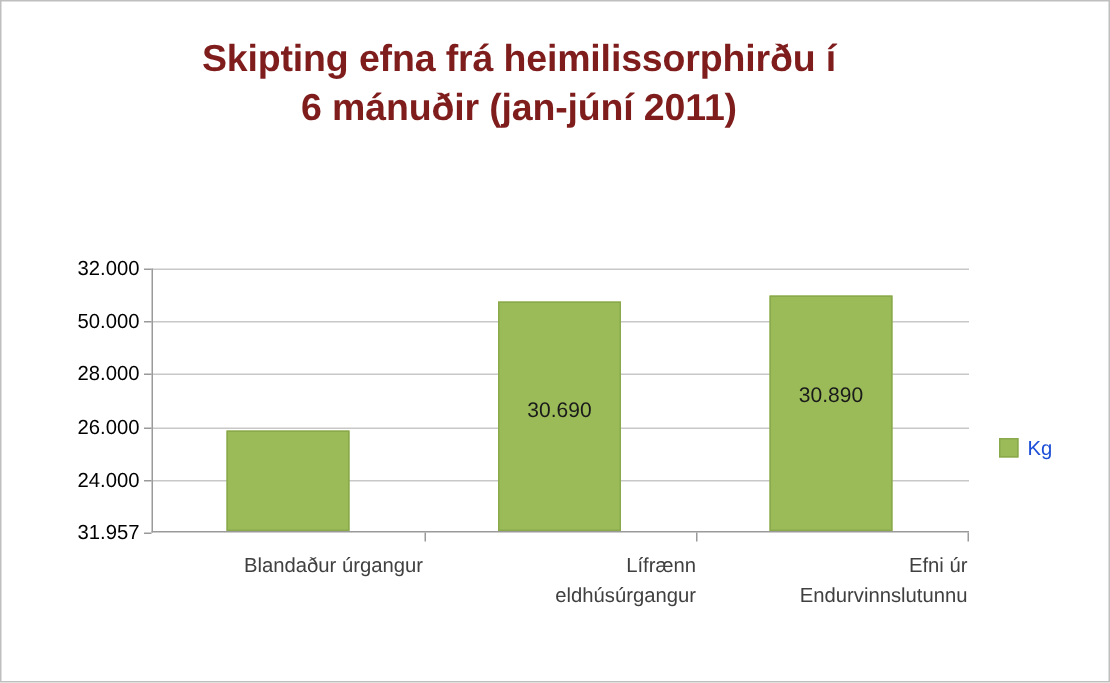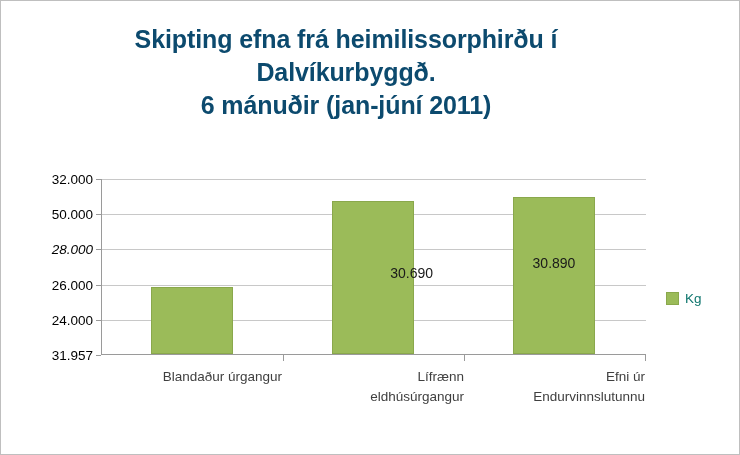--- a/index.html
+++ b/index.html
@@ -23,21 +23,21 @@
   }
   
   #chart-title {
     position: absolute;
     left: 40px;
     top: 22px;
     width: 610px;
     text-align: center;
     font-size: 25px;
     font-weight: bold;
-    color: #0c4a6e;
+    color: #7f1d1d;
     line-height: 1.32;
     letter-spacing: -0.1px;
   }
   #chart-title .tline {
     display: block;
   }
   
   #plot-area {
     position: absolute;
     left: 100px;
@@ -141,39 +141,38 @@
   }
   #legend .swatch {
     width: 13px;
     height: 13px;
     background: #9bbb59;
     border: 1px solid #8aa84c;
     box-sizing: border-box;
   }
   #legend .legend-label {
     font-size: 13.5px;
-    color: #0f766e;
+    color: #1d4ed8;
   }
 </style>
 </head>
 <body>
 
 <div id="chart-frame">
 
   <div id="chart-title">
     <span class="tline">Skipting efna frá heimilissorphirðu í</span>
-    <span class="tline">Dalvíkurbyggð.</span>
     <span class="tline">6 mánuðir (jan-júní 2011)</span>
   </div>
 
   <div id="y-axis-labels">
     <div class="y-label" style="top:176px;">31.957</div>
     <div class="y-label" style="top:140.8px;">24.000</div>
     <div class="y-label" style="top:105.6px;">26.000</div>
-    <div class="y-label" style="top:70.4px;font-style:italic;">28.000</div>
+    <div class="y-label" style="top:70.4px;">28.000</div>
     <div class="y-label" style="top:35.2px;">50.000</div>
     <div class="y-label" style="top:0px;">32.000</div>
   </div>
 
   <div id="plot-area">
 
     <div class="gridline" style="top:0px;"></div>
     <div class="gridline" style="top:35.2px;"></div>
     <div class="gridline" style="top:70.4px;"></div>
     <div class="gridline" style="top:105.6px;"></div>
@@ -190,21 +189,21 @@
     <div class="tick-mark" style="top:175.5px;"></div>
 
     <div class="cat-sep" style="left:181.6px;"></div>
     <div class="cat-sep" style="left:363.3px;"></div>
     <div class="cat-sep" style="left:544px;"></div>
 
     <div class="bar" style="left:50px; width:82px; height:66.8px;"></div>
     <div class="bar" style="left:231px; width:82px; height:153.1px;"></div>
     <div class="bar" style="left:412px; width:82px; height:156.6px;"></div>
 
-    <div class="bar-value" style="left:212px; top:86px;text-align:right;">30.690</div>
+    <div class="bar-value" style="left:212px; top:86px;">30.690</div>
     <div class="bar-value" style="left:393px; top:76px;">30.890</div>
   </div>
 
   <div id="x-axis-labels">
     <div class="x-label" style="left:0px; width:181px;">
       <div>Blandaður úrgangur</div>
     </div>
     <div class="x-label" style="left:363px; width:181px;">
       <div>Efni úr</div>
       <div>Endurvinnslutunnu</div>

